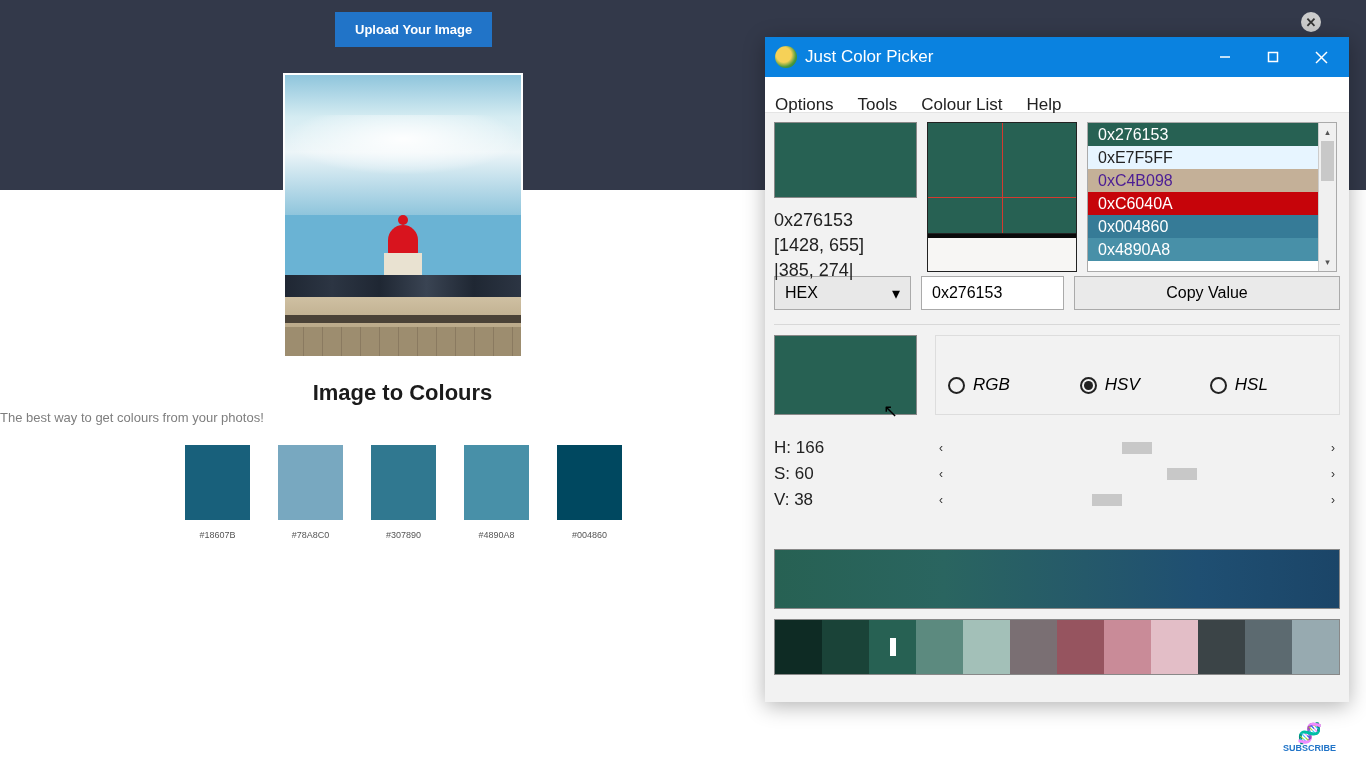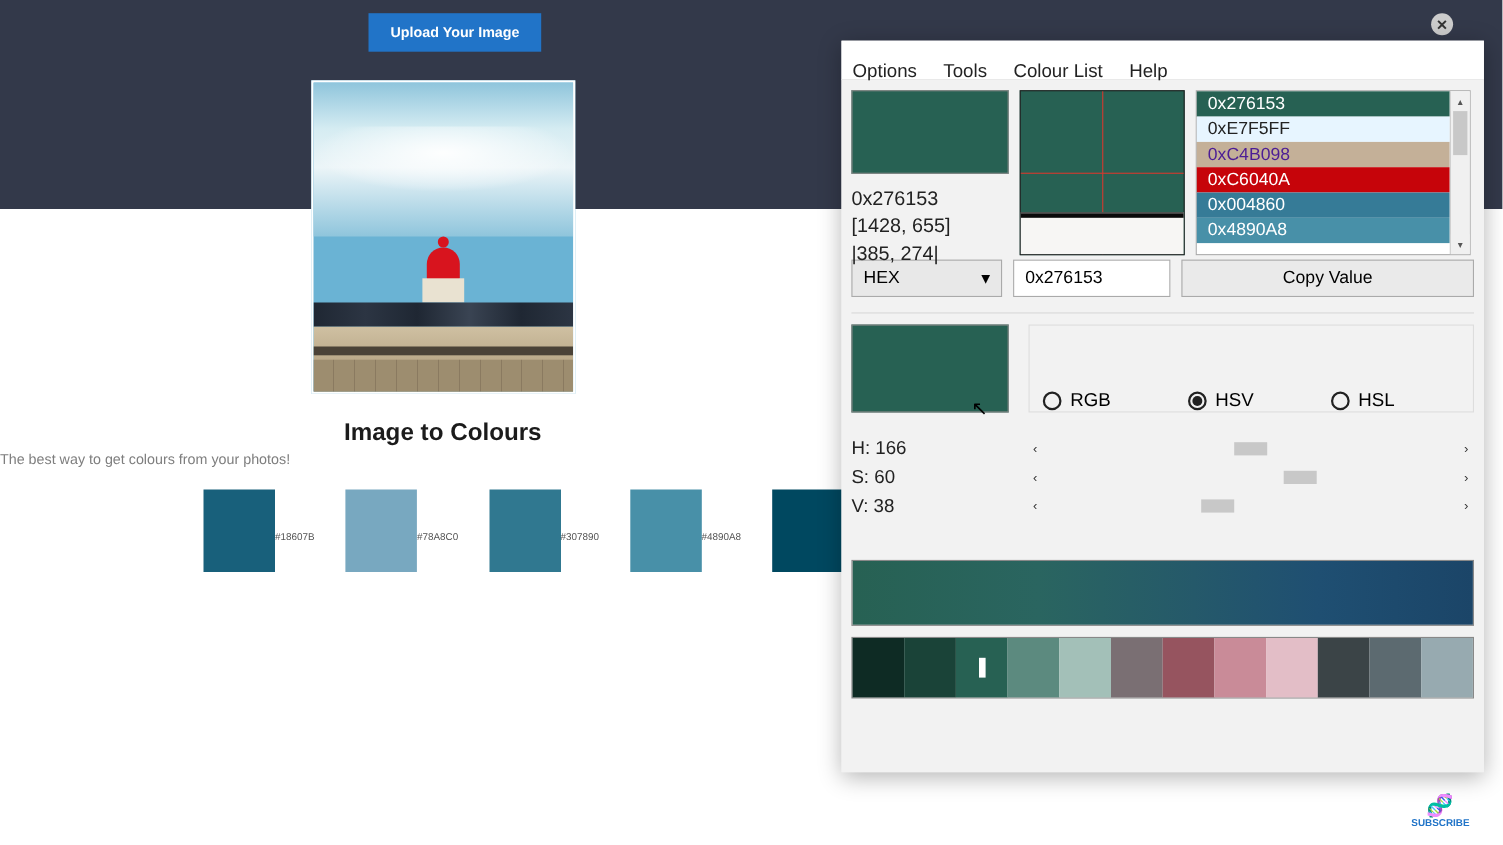--- a/index.html
+++ b/index.html
@@ -15,21 +15,21 @@
 .lighthouse .cap { position:absolute; top:0; left:4px; width:30px; height:30px; background:#d8141e; border-radius: 15px 15px 3px 3px; }
 .lighthouse .ball { position:absolute; top:-10px; left:14px; width:10px; height:10px; background:#d8141e; border-radius:50%; }
 .lighthouse .base { position:absolute; top:28px; left:0; width:38px; height:22px; background:#e9e2d1; }
 .crowd { position:absolute; top:200px; left:0; right:0; height:22px; background: linear-gradient(90deg, #1f2733 0%, #2c3543 20%, #1f2733 40%, #3a4453 60%, #1f2733 80%, #2c3543 100%); }
 .pier { position:absolute; top:222px; left:0; right:0; height:65px; background: linear-gradient(180deg, #cfc0a2 0%, #b9a888 50%, #9d8d6f 100%); }
 .pier .stripe { position:absolute; top:18px; left:0; right:0; height:8px; background:#4a4237; }
 .pier .grid { position:absolute; top:30px; left:0; right:0; bottom:0; background: repeating-linear-gradient(90deg, #9d8d6f 0 18px, #8a7a60 18px 19px); }
 .title { position:absolute; top:380px; left:0; width:805px; text-align:center; font-size: 22px; font-weight:700; color:#1b1b1b; }
 .subtitle { position:absolute; top:410px; left:0; width:805px; font-size:13px; color:#7e7e7e; }
 .palette { position:absolute; top:445px; left:185px; display:flex; gap:28px; }
-.swatch { display:flex; flex-direction:row; align-items:center; }
+.swatch { display:flex; flex-direction:column; align-items:center; }
 .swatch .box { width:65px; height:75px; }
 .swatch .lbl { margin-top:10px; font-size:9px; color:#555; }
 
 .win { position:absolute; top:37px; left:765px; width:584px; height:665px; background:#f2f2f2; box-shadow: 0 4px 20px rgba(0,0,0,.3); display:flex; flex-direction:column; }
 .titlebar { height:40px; background:#0a82e0; display:flex; align-items:center; padding:0 4px 0 10px; }
 .titlebar-icon { width:22px; height:22px; border-radius:50%; background: radial-gradient(circle at 40% 40%, #f6d157 40%, #4a9a3e 65%, #2f6d2c 100%); margin-right:8px; }
 .titlebar-text { color:#fff; font-size:17px; flex:1; }
 .winbtn { width:48px; height:40px; display:flex; align-items:center; justify-content:center; color:#fff; cursor:pointer; }
 .menubar { height:36px; background:#fff; display:flex; align-items:center; padding:0 10px; gap:24px; border-bottom:1px solid #e4e4e4; font-size:17px; color:#222; }
 .menubar span { cursor:pointer;margin-top:20px; }
@@ -50,21 +50,21 @@
 .scroll .dn { position:absolute; bottom:0; left:0; right:0; }
 .scroll .thumb { position:absolute; top:18px; left:2px; right:2px; height:40px; background:#c8c8c8; }
 .row2 { display:flex; gap:10px; margin-top:4px; align-items:center; }
 .format-sel { width:137px; height:34px; border:1px solid #aaa; background:#e8e8e8; display:flex; align-items:center; padding:0 10px; font-size:16px; justify-content:space-between; cursor:pointer; }
 .val-input { width:143px; height:34px; border:1px solid #aaa; background:#fff; font-size:16px; padding:0 10px; }
 .copy-btn { flex:1; height:34px; border:1px solid #aaa; background:#eaeaea; font-size:16px; cursor:pointer; }
 .divider { margin:14px 0 10px 0; height:1px; background:#d8d8d8; }
 .row3 { display:flex; gap:18px; align-items:flex-start; }
 .big-swatch { width:143px; height:80px; background:#276153; border:1px solid #888; position:relative; }
 .cursor-arrow { position:absolute; bottom:-8px; right:18px; font-size:18px; color:#000; pointer-events:none; }
-.radios { flex:1; display:flex; align-items:flex-end; gap:70px; padding:20px 0 0 12px; border:1px solid #ddd; height:80px; background:#f2f2f2; }
+.radios { flex:1; display:flex; align-items:center; gap:70px; padding:20px 0 0 12px; border:1px solid #ddd; height:80px; background:#f2f2f2;font-style:italic; }
 .radio { display:flex; align-items:center; gap:8px; font-size:17px; cursor:pointer; }
 .radio .circ { width:17px; height:17px; border:2px solid #222; border-radius:50%; position:relative; }
 .radio.sel .circ::after { content:""; position:absolute; top:2px; left:2px; right:2px; bottom:2px; background:#222; border-radius:50%; }
 .sliders { margin-top:20px; }
 .slider-row { display:flex; align-items:center; font-size:17px; color:#222; height:26px; }
 .slider-row .lab { width:160px; }
 .slider-row .track { flex:1; position:relative; display:flex; align-items:center; }
 .slider-row .arrow { width:14px; text-align:center; font-size:12px; color:#333; cursor:pointer; }
 .slider-row .thumb { position:absolute; height:12px; width:30px; background:#c8c8c8; }
 .gradient-bar { margin-top:36px; height:60px; border:1px solid #888; background: linear-gradient(90deg, #276153 0%, #2a6560 30%, #25596a 55%, #1f4f72 75%, #1b4568 100%); }
@@ -118,20 +118,40 @@
       <div class="box" style="background:#4890A8"></div>
       <div class="lbl">#4890A8</div>
     </div>
     <div class="swatch">
       <div class="box" style="background:#004860"></div>
       <div class="lbl">#004860</div>
     </div>
   </div>
 
 <div class="win">
+  <div class="titlebar">
+    <div class="titlebar-icon"></div>
+    <div class="titlebar-text">Just Color Picker</div>
+    <div class="winbtn">
+        <svg width="12" height="12">
+          <line x1="1" y1="6" x2="11" y2="6" stroke="#fff" stroke-width="1.5"></line>
+        </svg>
+      </div>
+    <div class="winbtn">
+        <svg width="12" height="12">
+          <rect x="1.5" y="1.5" width="9" height="9" fill="none" stroke="#fff" stroke-width="1.5"></rect>
+        </svg>
+      </div>
+    <div class="winbtn">
+        <svg width="13" height="13">
+          <line x1="1" y1="1" x2="12" y2="12" stroke="#fff" stroke-width="1.5"></line>
+          <line x1="12" y1="1" x2="1" y2="12" stroke="#fff" stroke-width="1.5"></line>
+        </svg>
+      </div>
+  </div>
   <div class="menubar">
     <span>Options</span>
     <span>Tools</span>
     <span>Colour List</span>
     <span>Help</span>
   </div>
   <div class="content">
     <div class="row1">
       <div>
         <div class="cur-swatch"></div>

